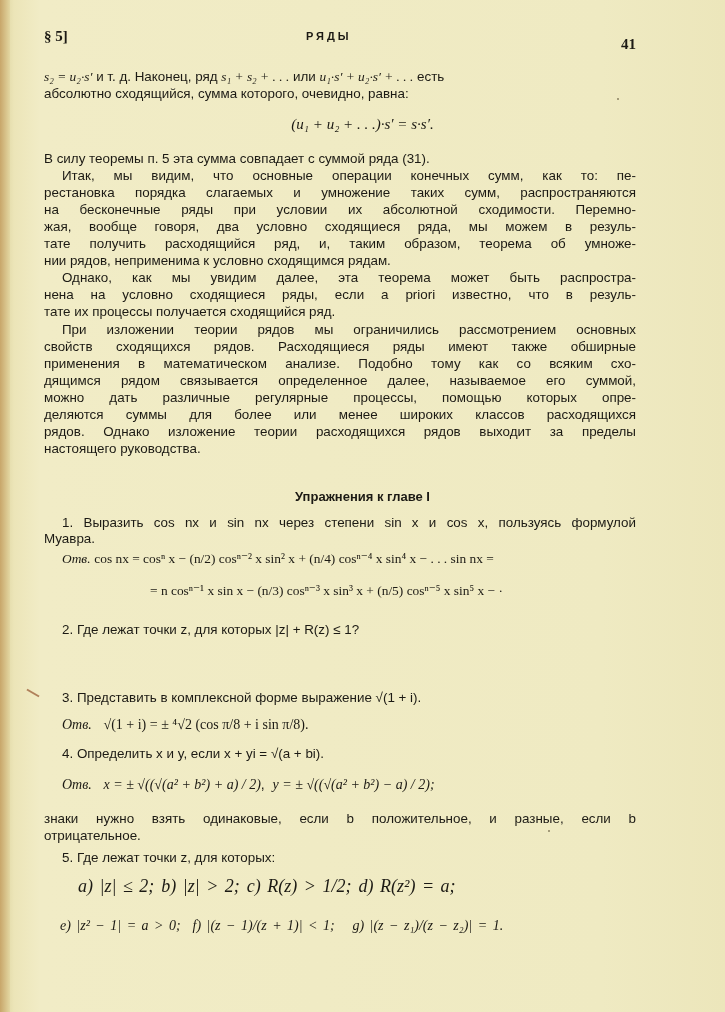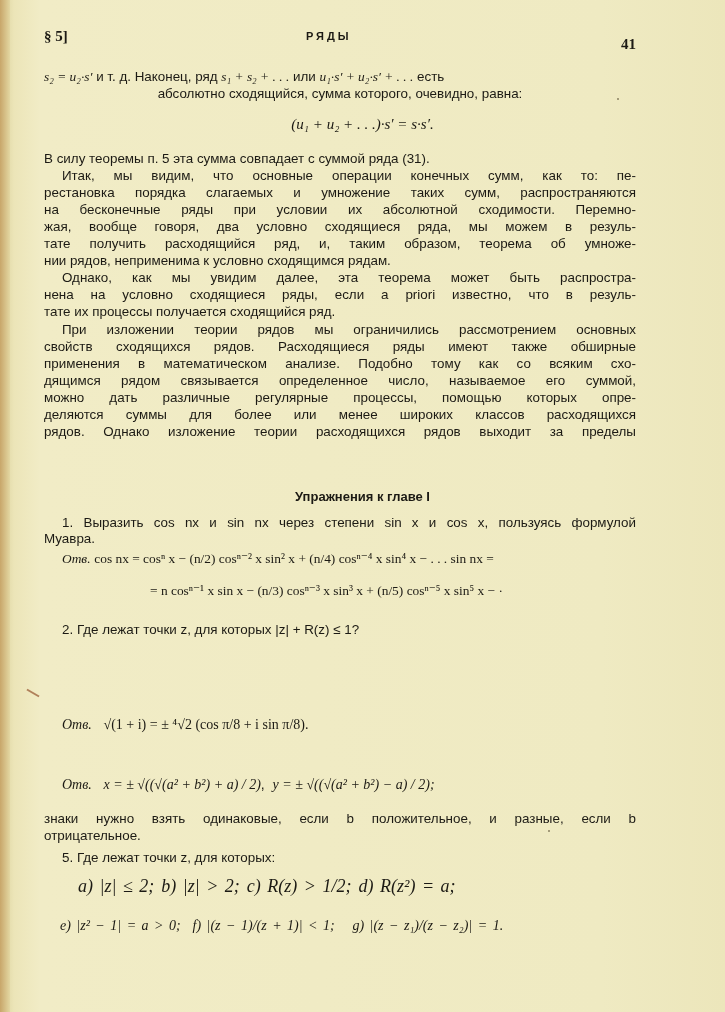--- a/index.html
+++ b/index.html
@@ -48,64 +48,67 @@
 
   <div class="hdr">
     <span class="sec">§ 5]</span>
     <span class="title">РЯДЫ</span>
     <span class="pg">41</span>
   </div>
 
   <div class="line" style="top:68px;">
     <span class="m">s₂ = u₂·s′</span><span> и т. д. Наконец, ряд </span><span class="m">s₁ + s₂ + . . .</span><span> или </span><span class="m">u₁·s′ + u₂·s′ + . . .</span><span> есть</span>
   </div>
-  <div class="line" style="top:85px;text-align:center;">абсолютно сходящийся, сумма которого, очевидно, равна:</div>
+  <div class="line" style="top:85px;">абсолютно сходящийся, сумма которого, очевидно, равна:</div>
 
   <div class="formula" style="top:116px; left:0; width:725px; text-align:center; font-style:italic;">(u₁ + u₂ + . . .)·s′ = s·s′.</div>
 
   <div class="line" style="top:150px;">В силу теоремы п. 5 эта сумма совпадает с суммой ряда (31).</div>
 
   <div class="line just ind" style="top:167px;">Итак, мы видим, что основные операции конечных сумм, как то: пе-</div>
   <div class="line just" style="top:184px;">рестановка порядка слагаемых и умножение таких сумм, распространяются</div>
   <div class="line just" style="top:201px;">на бесконечные ряды при условии их абсолютной сходимости. Перемно-</div>
   <div class="line just" style="top:218px;">жая, вообще говоря, два условно сходящиеся ряда, мы можем в резуль-</div>
   <div class="line just" style="top:235px;">тате получить расходящийся ряд, и, таким образом, теорема об умноже-</div>
   <div class="line" style="top:252px;">нии рядов, неприменима к условно сходящимся рядам.</div>
 
   <div class="line just ind" style="top:269px;">Однако, как мы увидим далее, эта теорема может быть распростра-</div>
   <div class="line just" style="top:286px;">нена на условно сходящиеся ряды, если a priori известно, что в резуль-</div>
   <div class="line" style="top:303px;">тате их процессы получается сходящийся ряд.</div>
 
   <div class="line just ind" style="top:321px;">При изложении теории рядов мы ограничились рассмотрением основных</div>
   <div class="line just" style="top:338px;">свойств сходящихся рядов. Расходящиеся ряды имеют также обширные</div>
   <div class="line just" style="top:355px;">применения в математическом анализе. Подобно тому как со всяким схо-</div>
-  <div class="line just" style="top:372px;">дящимся рядом связывается определенное число, называемое его суммой,</div>
+  <div class="line just" style="top:372px;">дящимся рядом связывается определенное далее, называемое его суммой,</div>
   <div class="line just" style="top:389px;">можно дать различные регулярные процессы, помощью которых опре-</div>
   <div class="line just" style="top:406px;">деляются суммы для более или менее широких классов расходящихся</div>
   <div class="line just" style="top:423px;">рядов. Однако изложение теории расходящихся рядов выходит за пределы</div>
+  <div class="line" style="top:440px;">настоящего руководства.</div>
 
   <div class="line center bold" style="top:488px; left:0; width:725px; font-size:13px;">Упражнения к главе I</div>
 
   <div class="line just ind" style="top:514px;">1. Выразить cos nx и sin nx через степени sin x и cos x, пользуясь формулой</div>
   <div class="line" style="top:530px;">Муавра.</div>
   <div class="line ind2" style="top:550px;">
     <span class="m">Отв.</span>
     <span class="m" style="font-style:normal;">cos nx = cosⁿ x − (n/2) cosⁿ⁻² x sin² x + (n/4) cosⁿ⁻⁴ x sin⁴ x − . . . sin nx =</span>
   </div>
   <div class="line" style="top:582px; left:150px; width:500px;">
     <span class="m" style="font-style:normal;">= n cosⁿ⁻¹ x sin x − (n/3) cosⁿ⁻³ x sin³ x + (n/5) cosⁿ⁻⁵ x sin⁵ x − ·</span>
   </div>
 
   <div class="line ind2" style="top:621px;">2. Где лежат точки z, для которых |z| + R(z) ≤ 1?</div>
 
+  <div class="line ind2" style="top:689px;">3. Представить в комплексной форме выражение √(1 + i).</div>
   <div class="line ind2" style="top:716px; font-size:14px;">
     <span class="m">Отв.</span>&nbsp;&nbsp;
     <span class="m" style="font-style:normal;">√(1 + i) = ± ⁴√2 (cos π/8 + i sin π/8).</span>
   </div>
 
+  <div class="line ind2" style="top:745px;">4. Определить x и y, если x + yi = √(a + bi).</div>
   <div class="line ind2" style="top:776px; font-size:14px;">
     <span class="m">Отв.</span>&nbsp;&nbsp;
     <span class="m">x = ± √((√(a² + b²) + a) / 2)</span>,&nbsp;
     <span class="m">y = ± √((√(a² + b²) − a) / 2);</span>
   </div>
   <div class="line" style="top:827px;">отрицательное.</div>
   <div class="line just" style="top:810px;">знаки нужно взять одинаковые, если b положительное, и разные, если b</div>
 
   <div class="line ind2" style="top:849px;">5. Где лежат точки z, для которых:</div>
   <div class="line" style="top:878px; left:78px; width:520px; font-size:18px; word-spacing:2px;">

